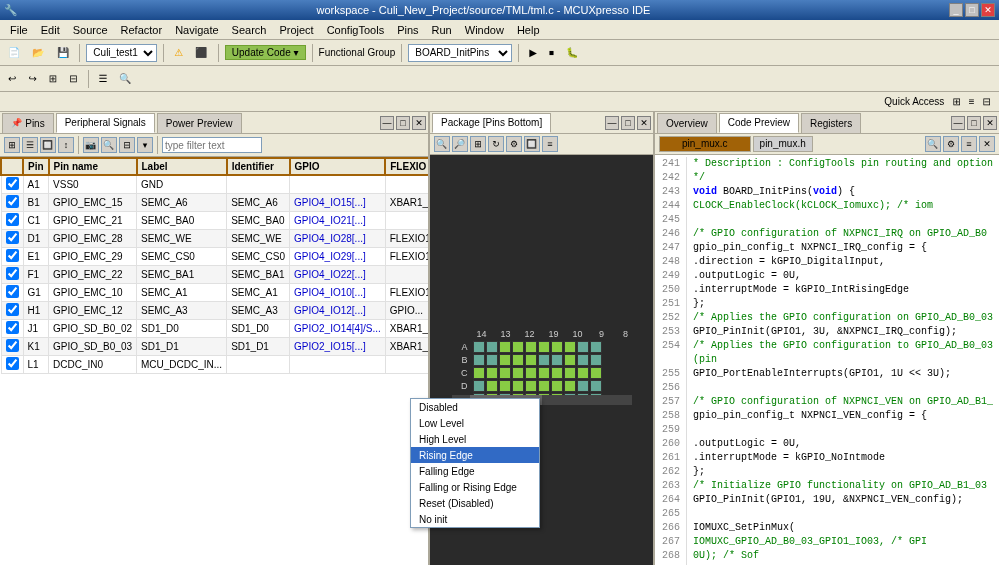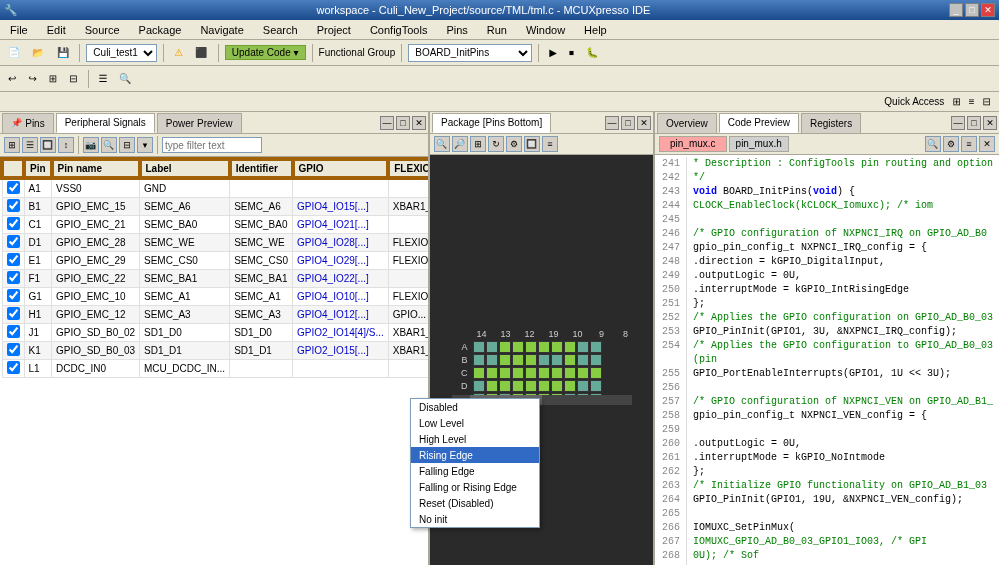--- a/index.html
+++ b/index.html
@@ -35,21 +35,21 @@
     }
     .title-btn.close { background: #e04040; }
 
     
     .menu-bar {
       background: #ece9d8;
       height: 20px;
       display: flex;
       align-items: center;
       padding: 0 4px;
-      gap: 7px;
+      gap: 1px;
       border-bottom: 1px solid #aca899;
       font-size: 11px;
     }
     .menu-item {
       padding: 2px 6px;
       cursor: pointer;
     }
 
     
     .toolbar-area {
@@ -141,21 +141,21 @@
       overflow: auto;
       background: white;
     }
     .pin-table {
       width: 100%;
       border-collapse: collapse;
       font-size: 10px;
     }
     .pin-table th {
       background: #ece9d8;
-      border: 4px solid #a16207;
+      border: 2px solid #a16207;
       padding: 2px 4px;
       text-align: left;
       white-space: nowrap;
       font-weight: bold;
       position: sticky;
       top: 0;
     }
     .pin-table td {
       border: 1px solid #e0e0e0;
       padding: 1px 4px;
@@ -308,21 +308,21 @@
     <div class="title-btn">_</div>
     <div class="title-btn">□</div>
     <div class="title-btn close">✕</div>
   </div>
 </div>
 
 <div class="menu-bar">
   <span class="menu-item">File</span>
   <span class="menu-item">Edit</span>
   <span class="menu-item">Source</span>
-  <span class="menu-item">Package</span>
+  <span class="menu-item">Refactor</span>
   <span class="menu-item">Navigate</span>
   <span class="menu-item">Search</span>
   <span class="menu-item">Project</span>
   <span class="menu-item">ConfigTools</span>
   <span class="menu-item">Pins</span>
   <span class="menu-item">Run</span>
   <span class="menu-item">Window</span>
   <span class="menu-item">Help</span>
 </div>
 
@@ -337,21 +337,21 @@
   <div class="toolbar-sep"></div>
   <button class="toolbar-btn" style="color:#f0a000">⚠</button>
   <button class="toolbar-btn" style="color:#cc0000">⬛</button>
   <div class="toolbar-sep"></div>
   <button class="toolbar-btn" style="background:#90c050;border:1px solid #70a030;padding:1px 6px;font-size:10px;">
     <span>Update Code</span> ▾
   </button>
   <div class="toolbar-sep"></div>
   <span style="font-size:10px;">Functional Group</span>
   <div class="toolbar-sep"></div>
-  <select class="toolbar-combo" style="width:124px;">
+  <select class="toolbar-combo" style="width:104px;">
     <option>BOARD_InitPins</option>
   </select>
   <div class="toolbar-sep"></div>
   <button class="toolbar-btn">▶</button>
   <button class="toolbar-btn">⏹</button>
   <button class="toolbar-btn">🐛</button>
 </div>
 
 <div class="toolbar-area2">
   <button class="toolbar-btn">↩</button>
@@ -644,21 +644,21 @@
         <span class="panel-tab">
           <span>Registers</span>
         </span>
         <span class="spacer"></span>
         <div class="panel-header-btn">—</div>
         <div class="panel-header-btn">□</div>
         <div class="panel-header-btn">✕</div>
       </div>
 
       <div style="background:#ece9d8; border-bottom:1px solid #aca899; display:flex; padding:2px 4px; gap:2px;">
-        <span style="padding:1px 10px; background:#fca5a5; border:1px solid #aca899; font-size:10px; cursor:pointer;">pin_mux.c</span>
+        <span style="padding:1px 22px; background:#a16207; border:1px solid #aca899; font-size:10px; cursor:pointer;">pin_mux.c</span>
         <span style="padding:1px 6px; background:#d0d0d0; border:1px solid #aca899; font-size:10px; cursor:pointer;">pin_mux.h</span>
 
         <span class="spacer"></span>
         <button class="pkg-btn">🔍</button>
         <button class="pkg-btn">⚙</button>
         <button class="pkg-btn">≡</button>
         <button class="pkg-btn">✕</button>
       </div>
 
       <div class="code-view" id="code-view">

